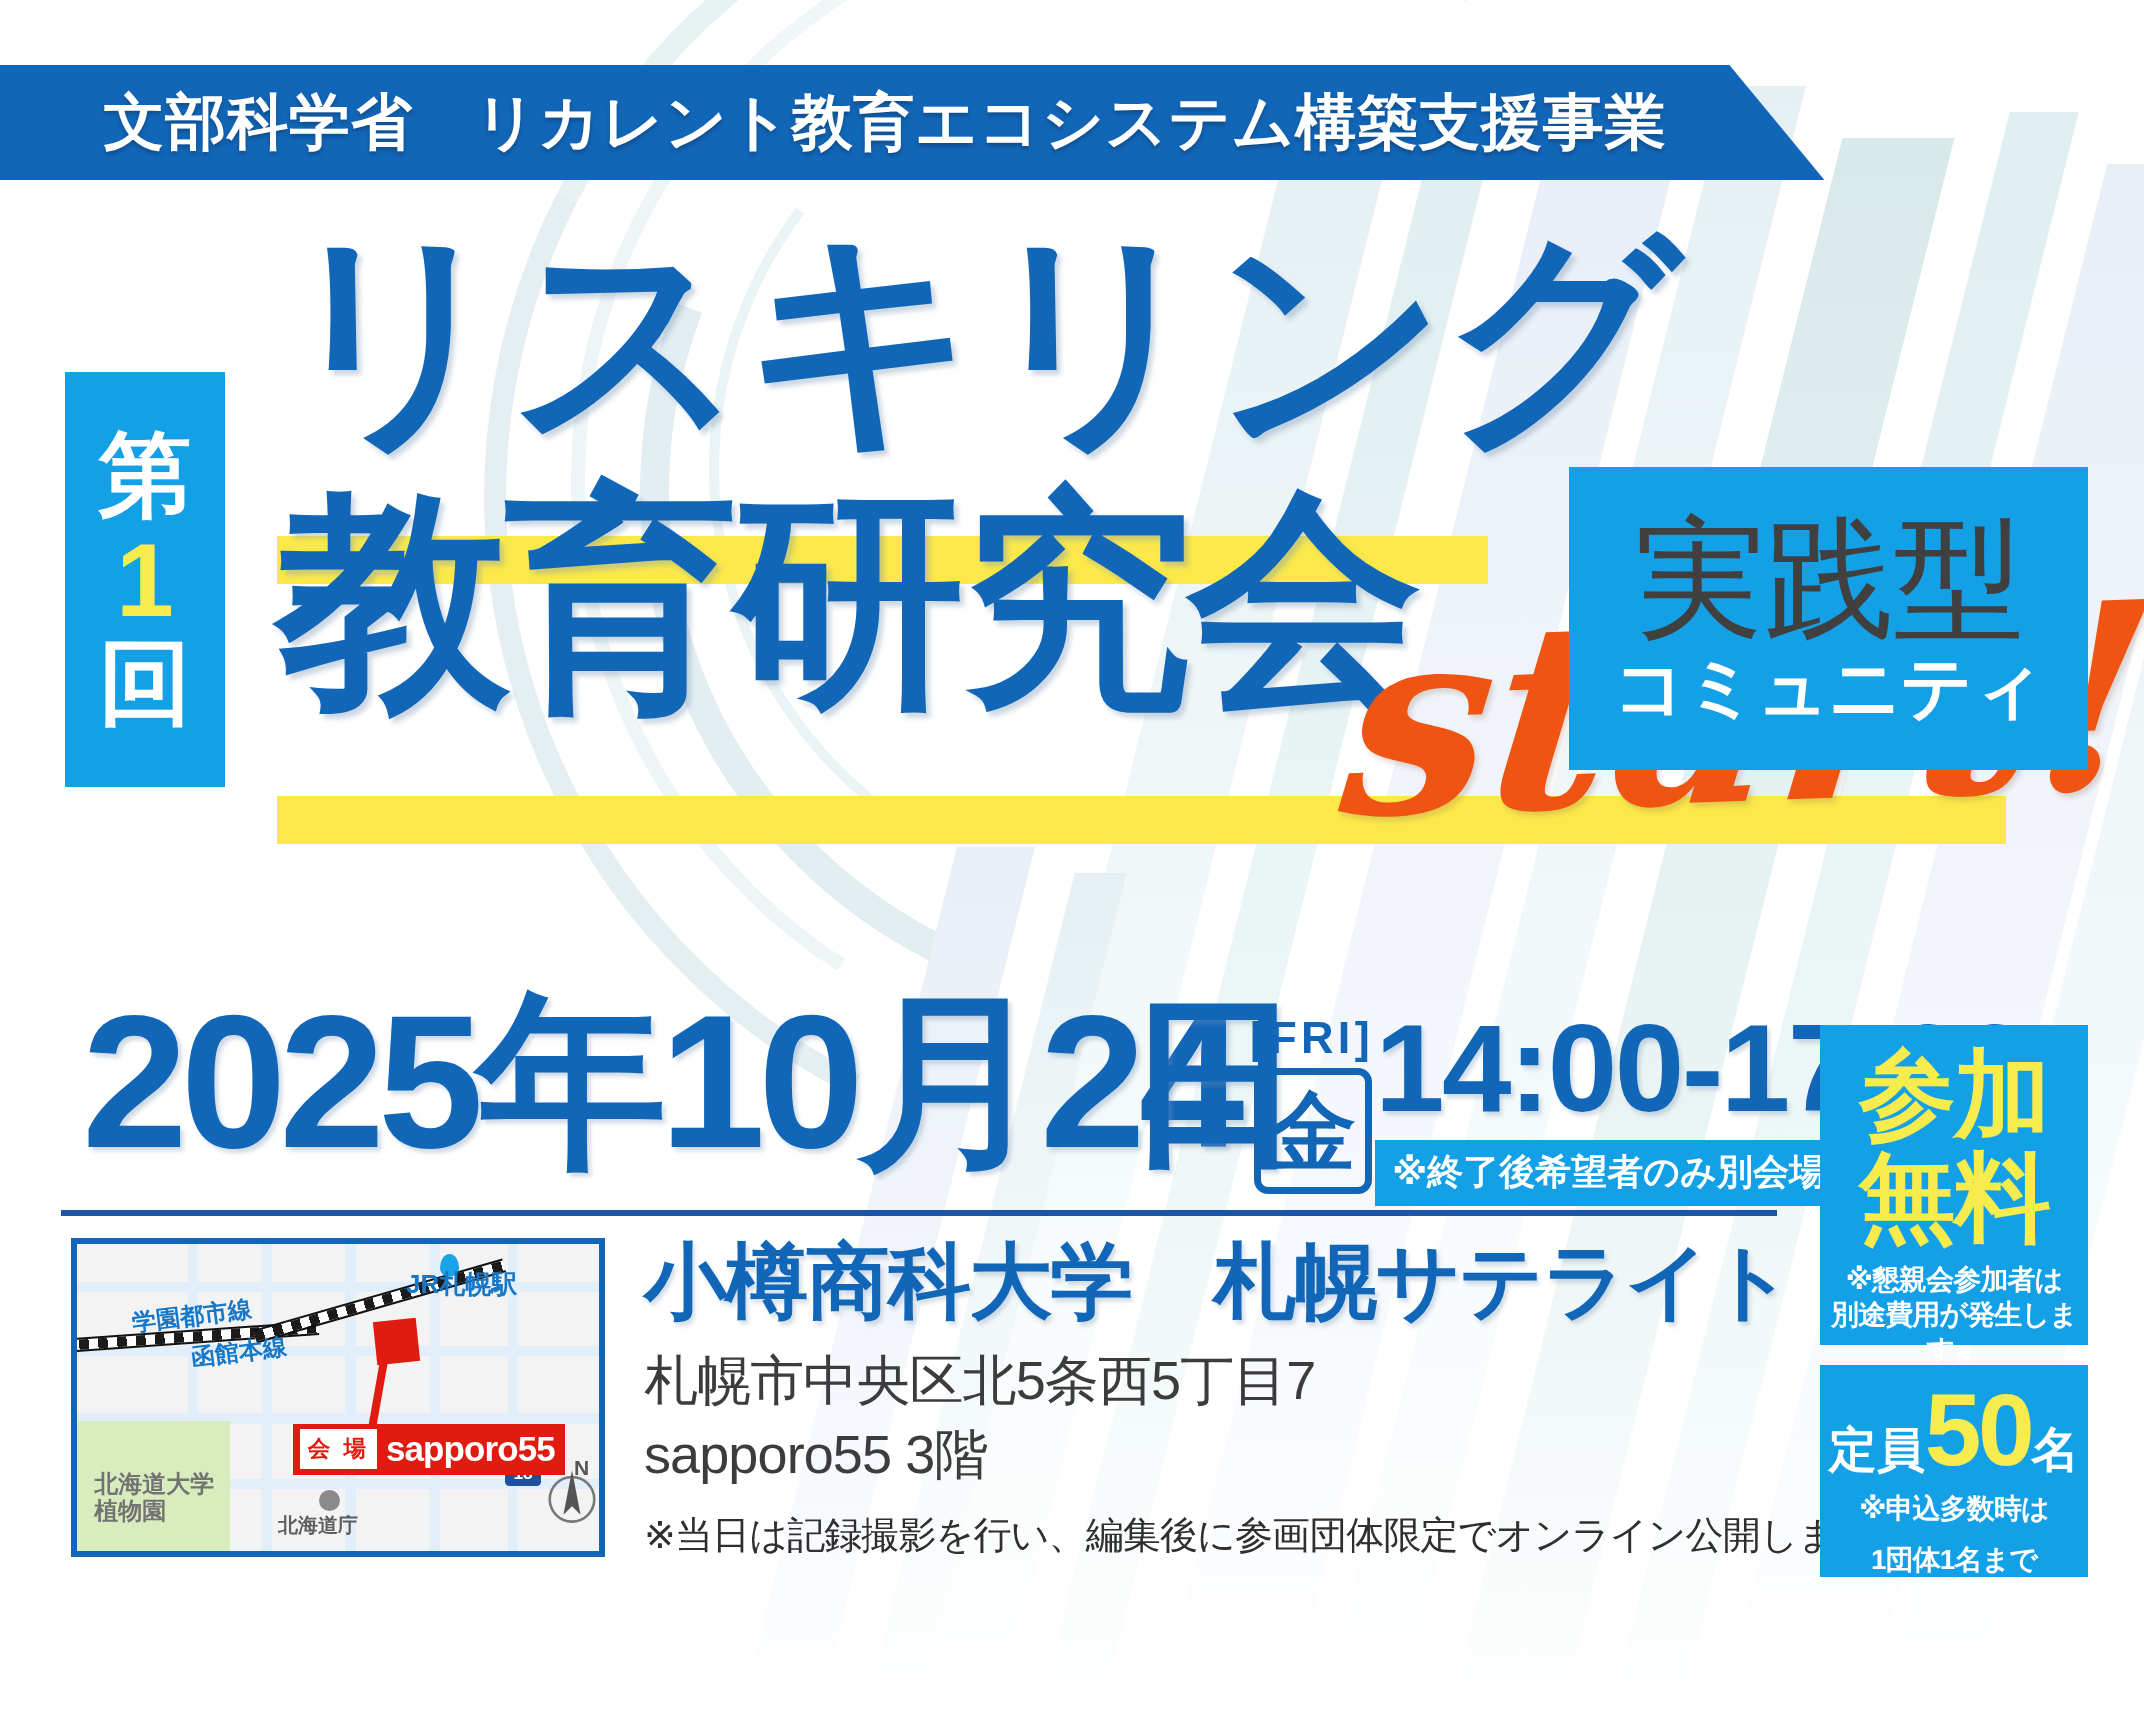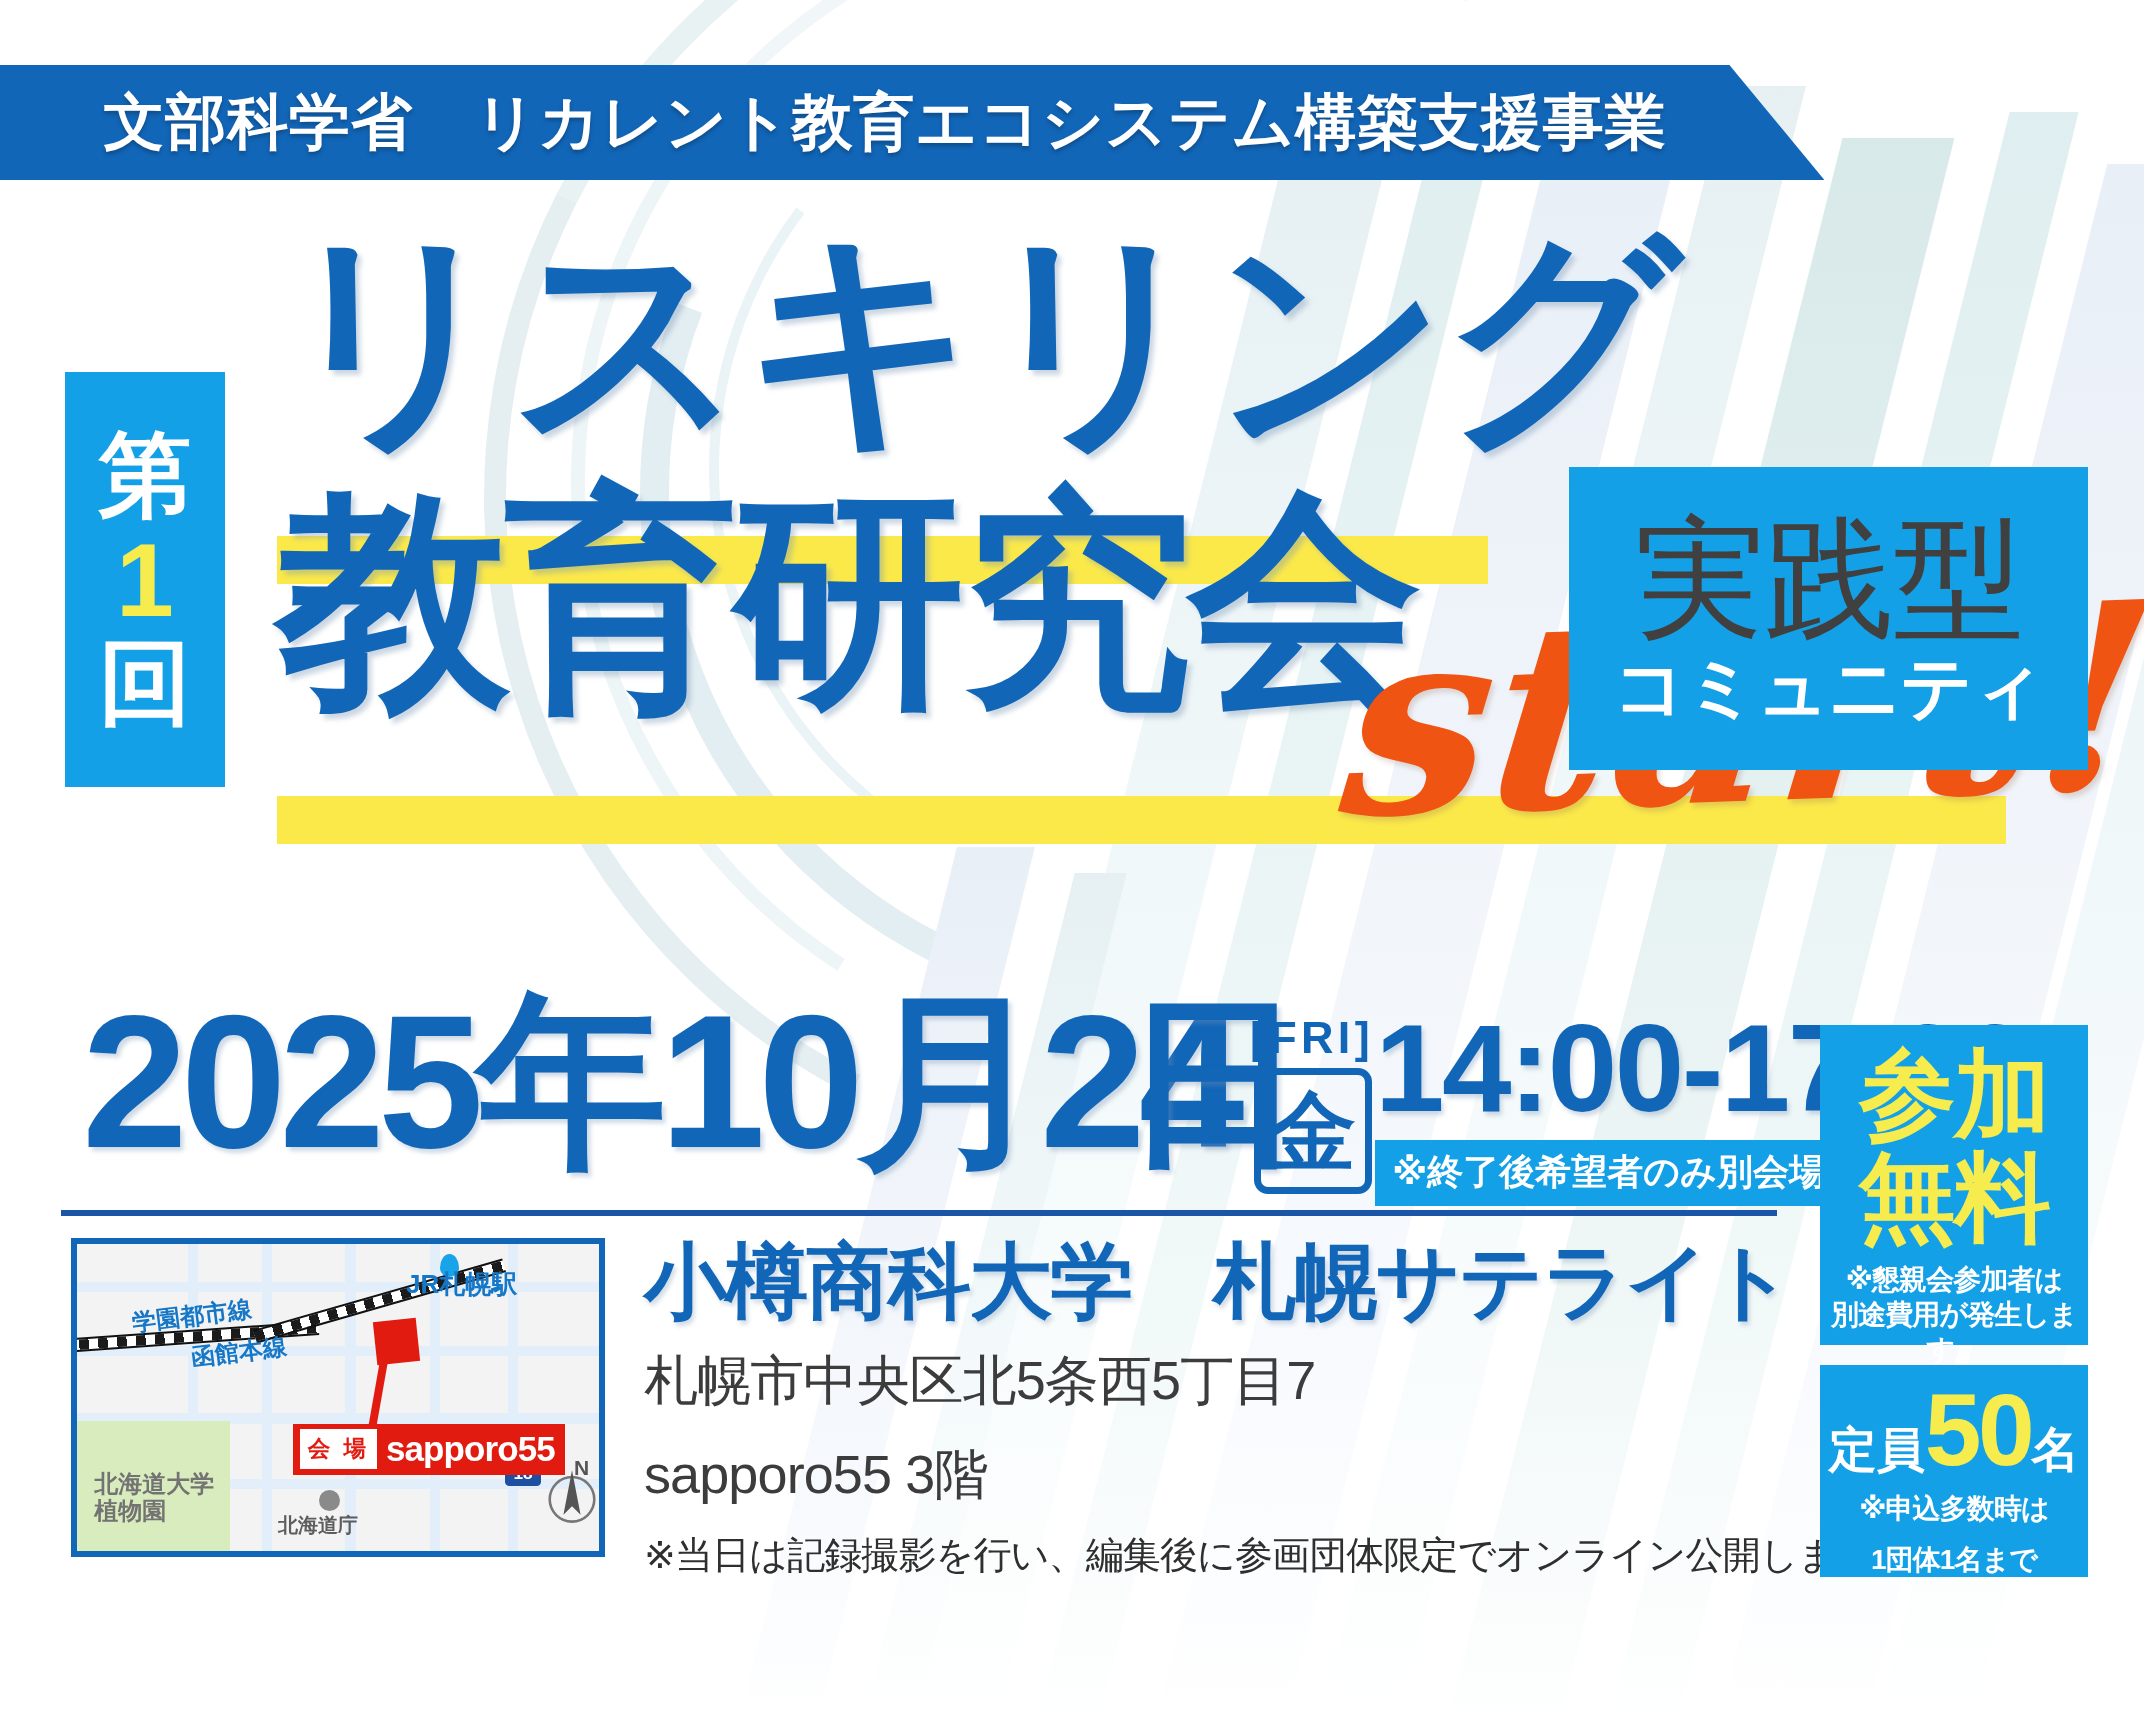--- a/index.html
+++ b/index.html
@@ -389,21 +389,21 @@
         <circle cx="28" cy="48" r="26" fill="none" stroke="#777" stroke-width="3"></circle>
         <polygon points="28,14 38,66 28,56 18,66" fill="#555"></polygon>
       </svg>
       <div style="position:absolute;left:26px;top:-1.7px;font-size:21px;font-weight:bold;color:#555;">N</div>
     </div>
   </div>
 
   <div class="venue-text">
     <div class="venue-name">小樽商科大学　札幌サテライト</div>
     <div class="venue-addr">札幌市中央区北5条西5丁目7</div>
-    <div class="venue-addr" style="margin-top:21px;">sapporo55 3階</div>
+    <div class="venue-addr" style="margin-top:1px;">sapporo55 3階</div>
     <div class="venue-note">※当日は記録撮影を行い、編集後に参画団体限定でオンライン公開します</div>
   </div>
 
   <div class="free-badge">
     <div class="ln">参加</div>
     <div class="ln">無料</div>
     <div class="fine">※懇親会参加者は</div>
     <div class="fine" style="margin-top:0;">別途費用が発生します。</div>
   </div>
 

